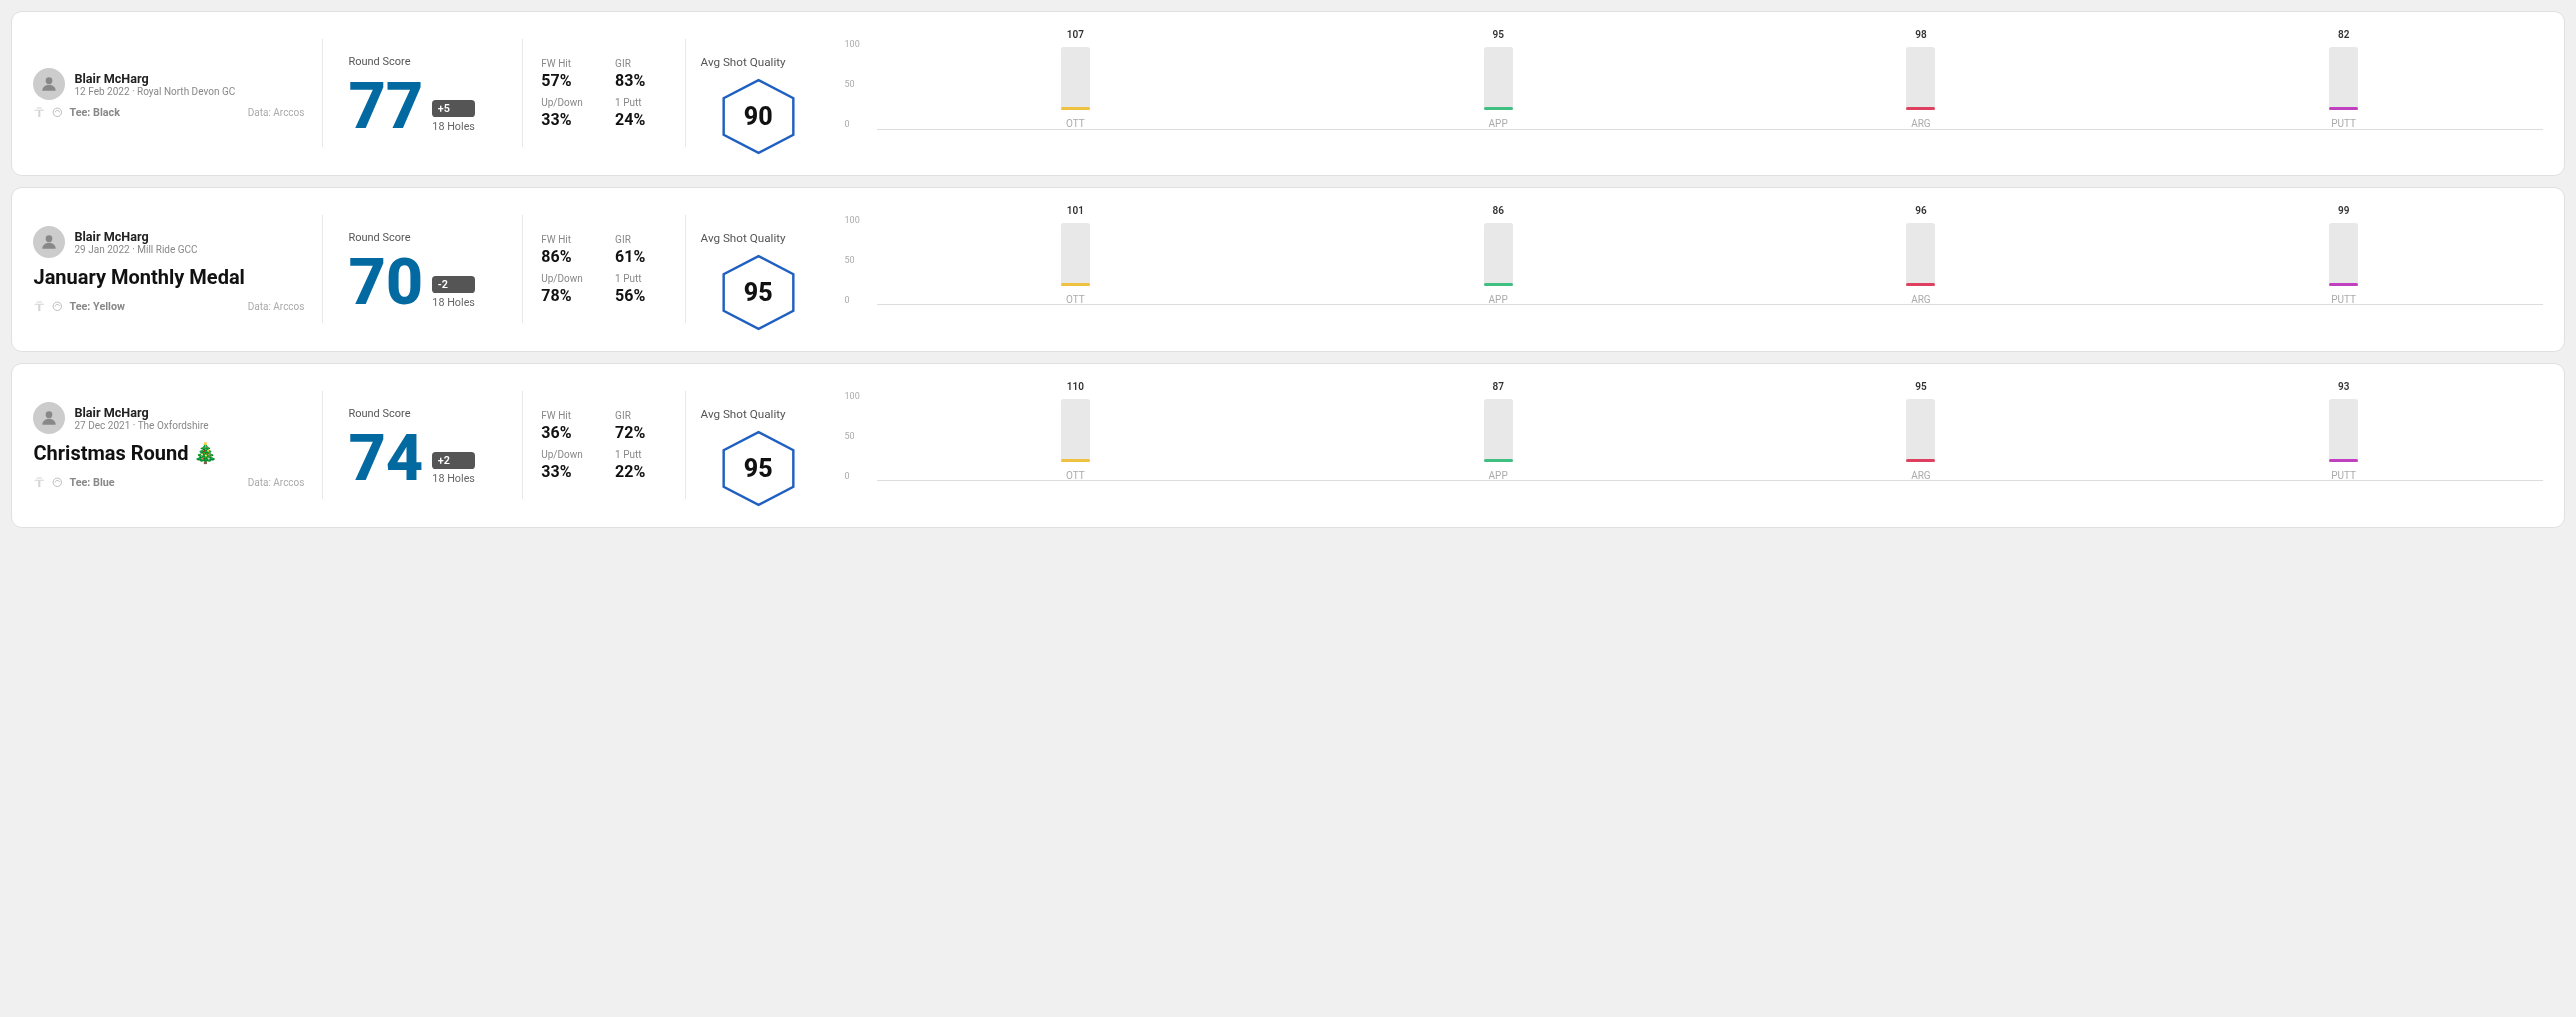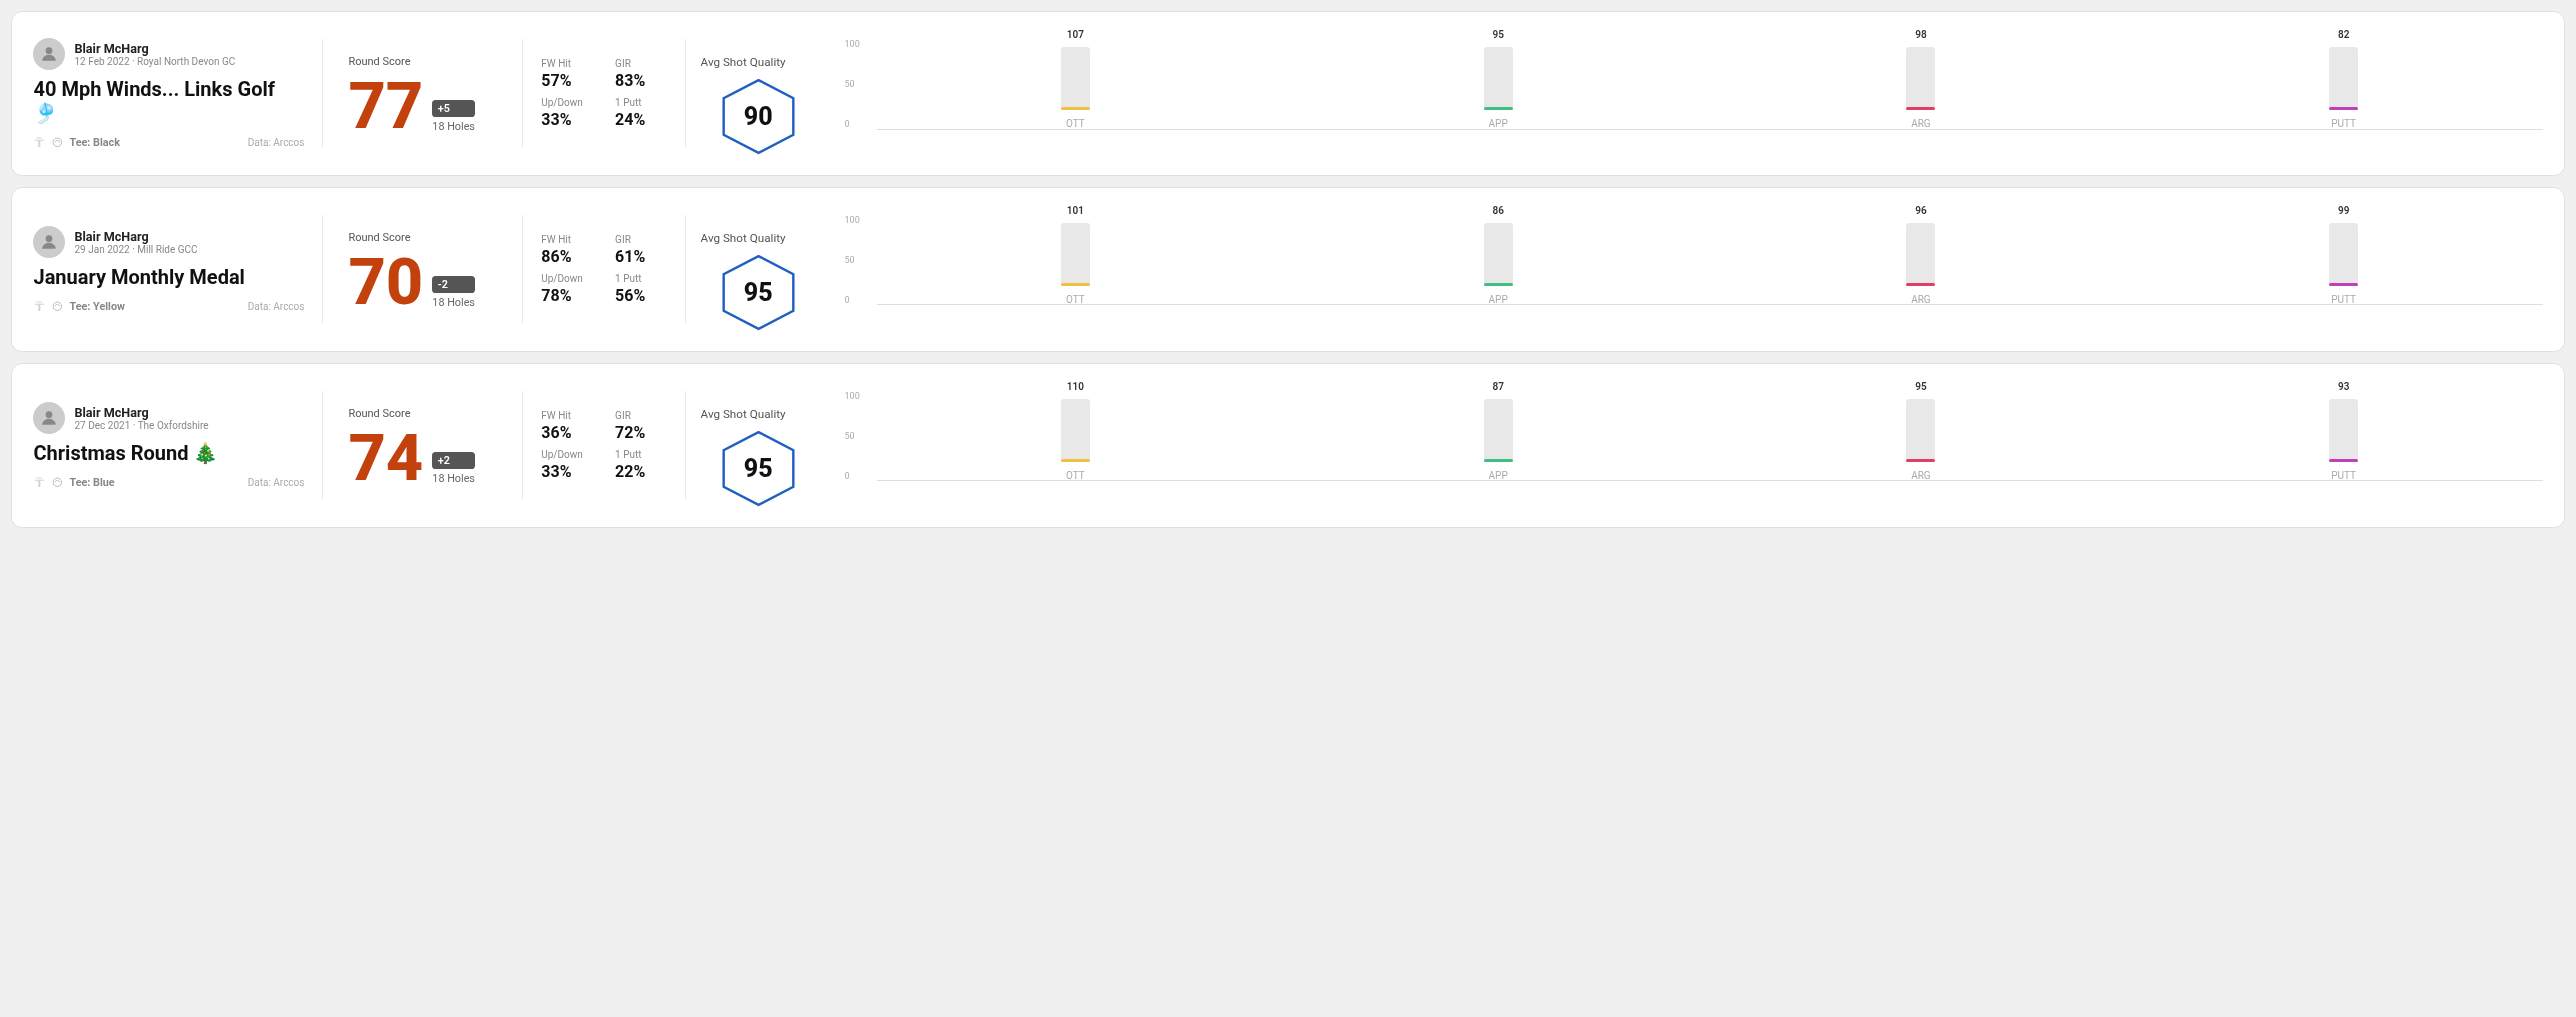--- a/index.html
+++ b/index.html
@@ -93,21 +93,21 @@
       margin-top: 7px;
     }
     .score-row {
       display: flex;
       align-items: flex-end;
       gap: 9px;
     }
     .score-num {
       font-size: 65px;
       font-weight: 800;
-      color: #c2410c;
+      color: #0369a1;
       line-height: 1;
     }
     .score-badge-col {
       display: flex;
       flex-direction: column;
       gap: 3.6px;
       padding-bottom: 5.4px;
     }
     .score-badge {
       background: #555;
@@ -271,21 +271,20 @@
             <svg viewBox="0 0 24 24" xmlns="http://www.w3.org/2000/svg">
               <circle cx="12" cy="8" r="4"></circle>
               <path d="M4 20c0-4 3.6-7 8-7s8 3 8 7"></path>
             </svg>
           </div>
           <div class="user-info">
             <div class="user-name">Blair McHarg</div>
             <div class="user-sub">12 Feb 2022 · Royal North Devon GC</div>
           </div>
         </div>
-        <div class="round-title">40 Mph Winds... Links Golf 🎐</div>
         <div class="bottom-row">
           <div class="tee-info">
             <svg viewBox="0 0 24 24">
               <path d="M3 7h18v2H3zM7 3h10v2H7z" opacity="0.5"></path>
               <path d="M10 9v12h4V9z" opacity="0.5"></path>
             </svg>
             <svg viewBox="0 0 24 24">
               <circle cx="12" cy="12" r="8" fill="none" stroke="#aaa" stroke-width="1.5"></circle>
               <path d="M8 12c0-2 1.8-3.5 4-3.5s4 1.5 4 3.5" fill="none" stroke="#aaa" stroke-width="1.5"></path>
             </svg>

